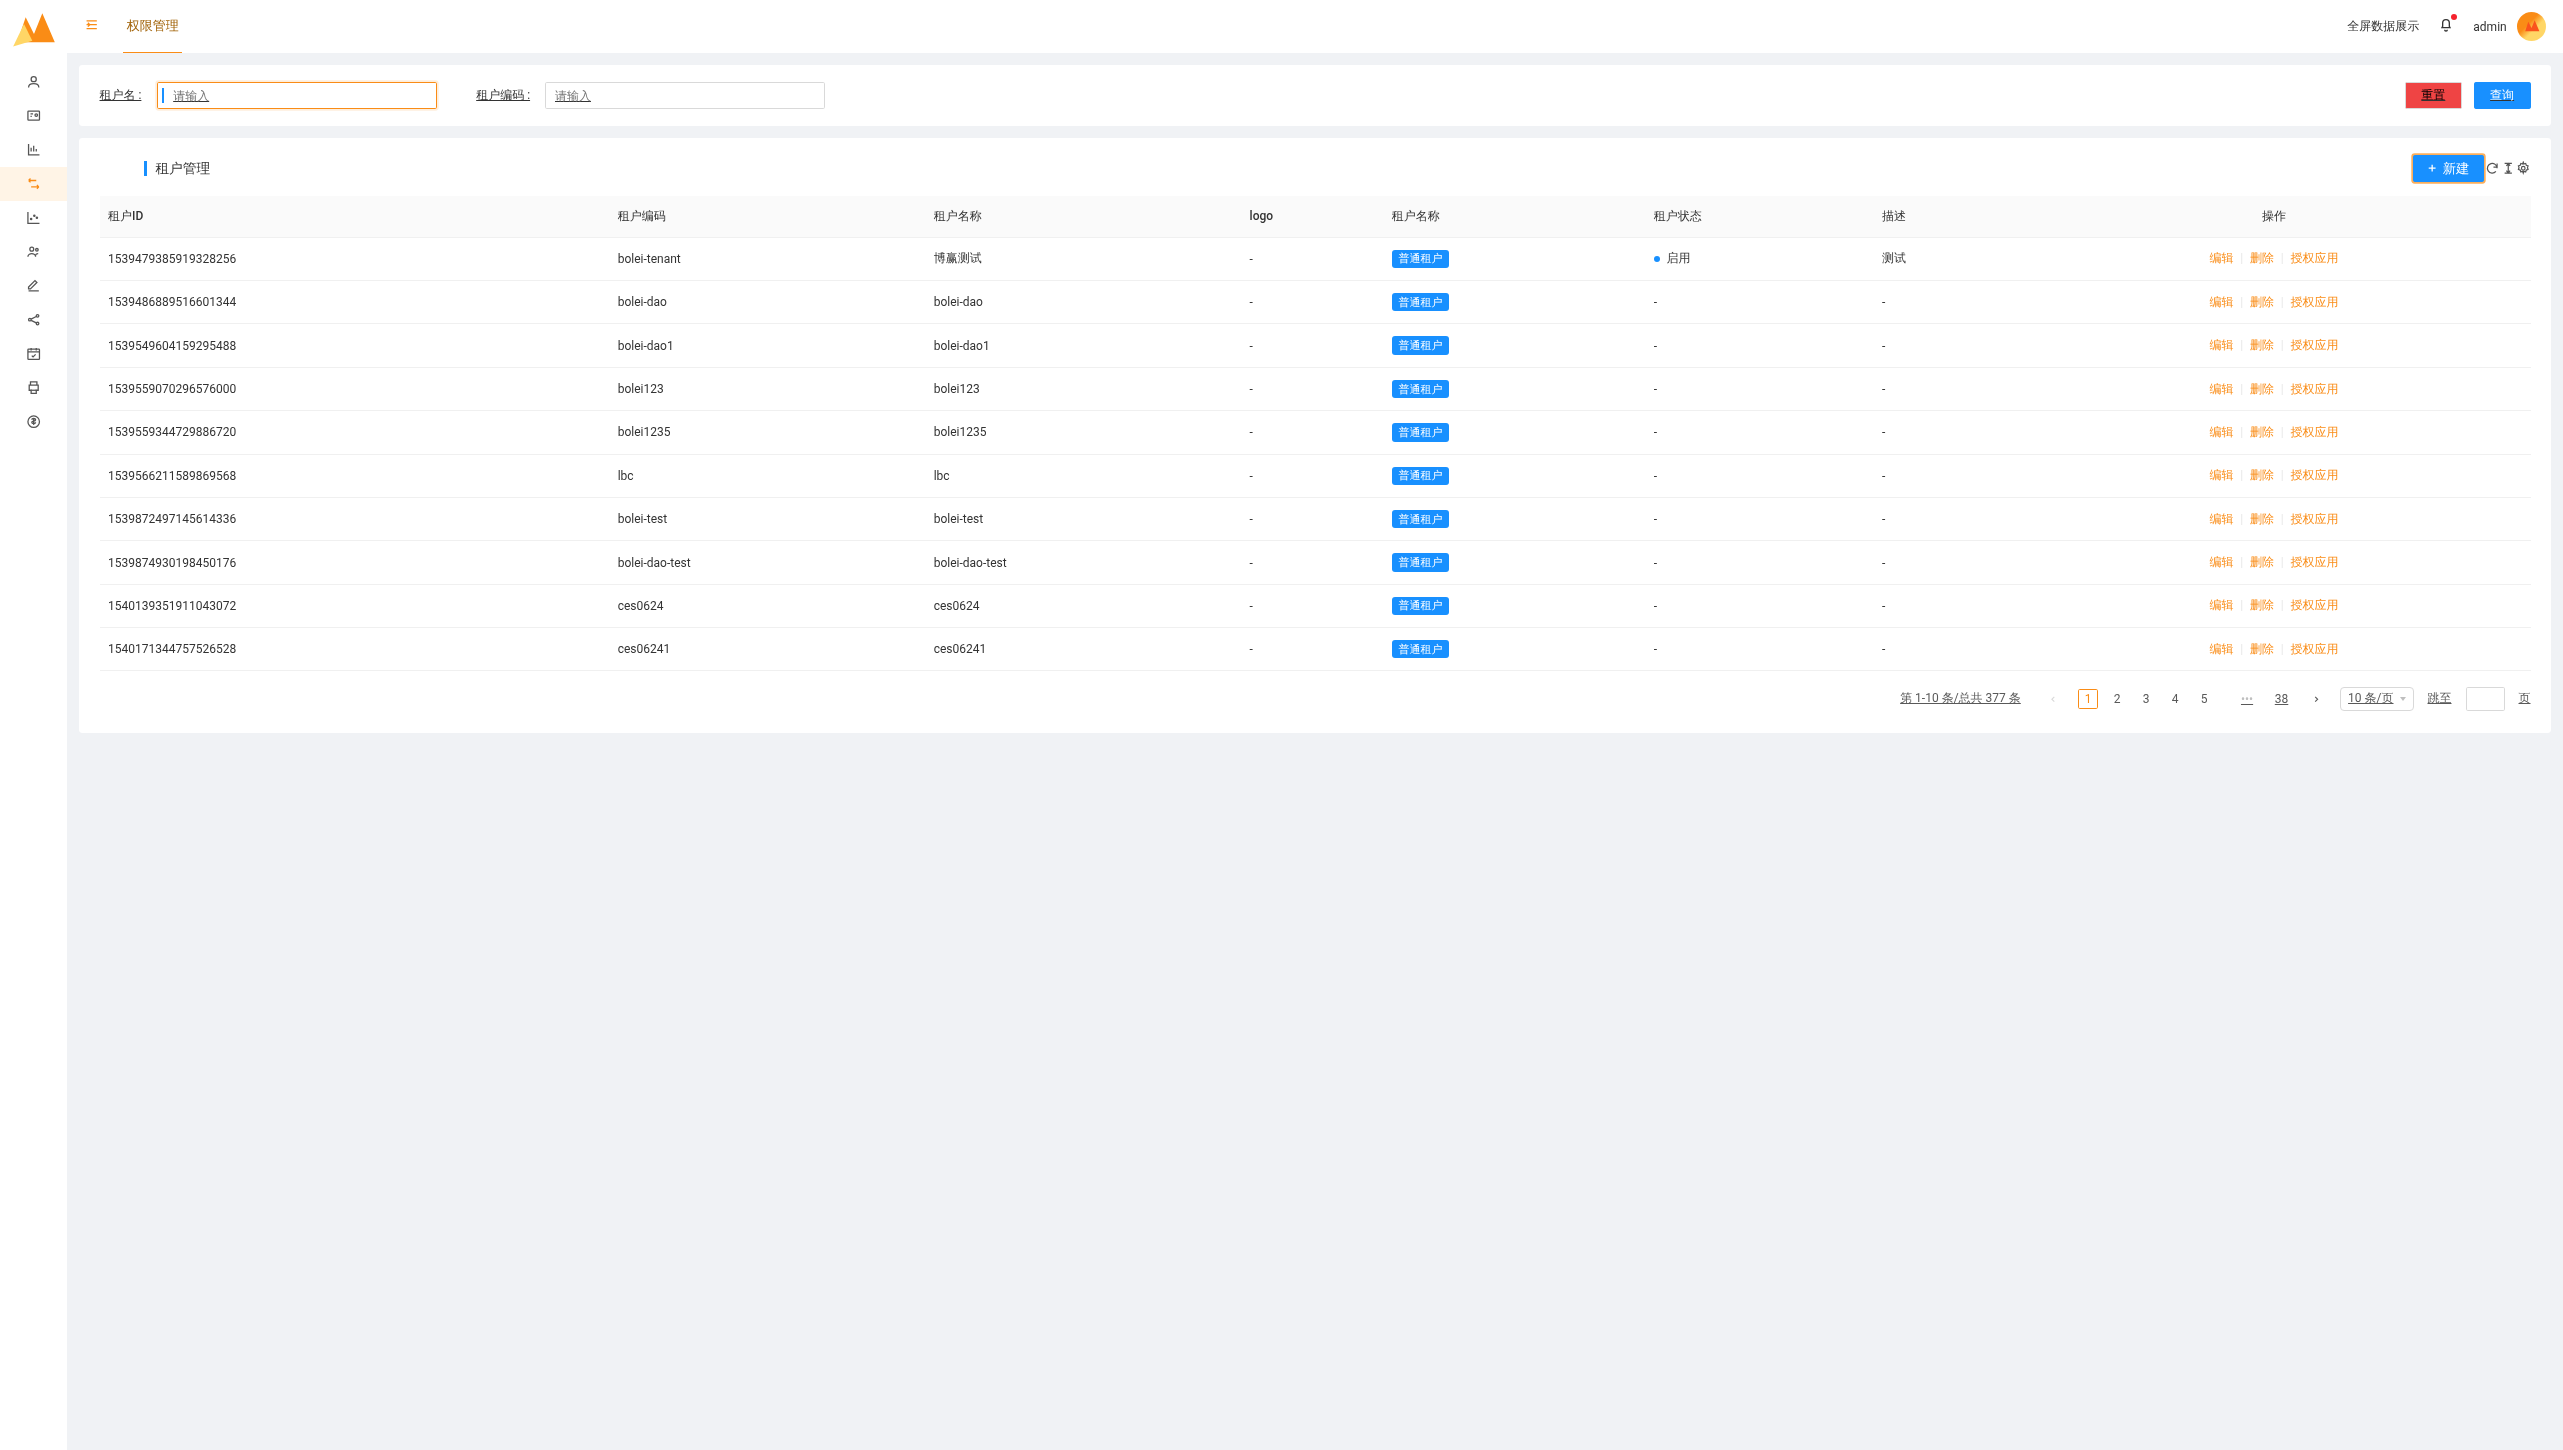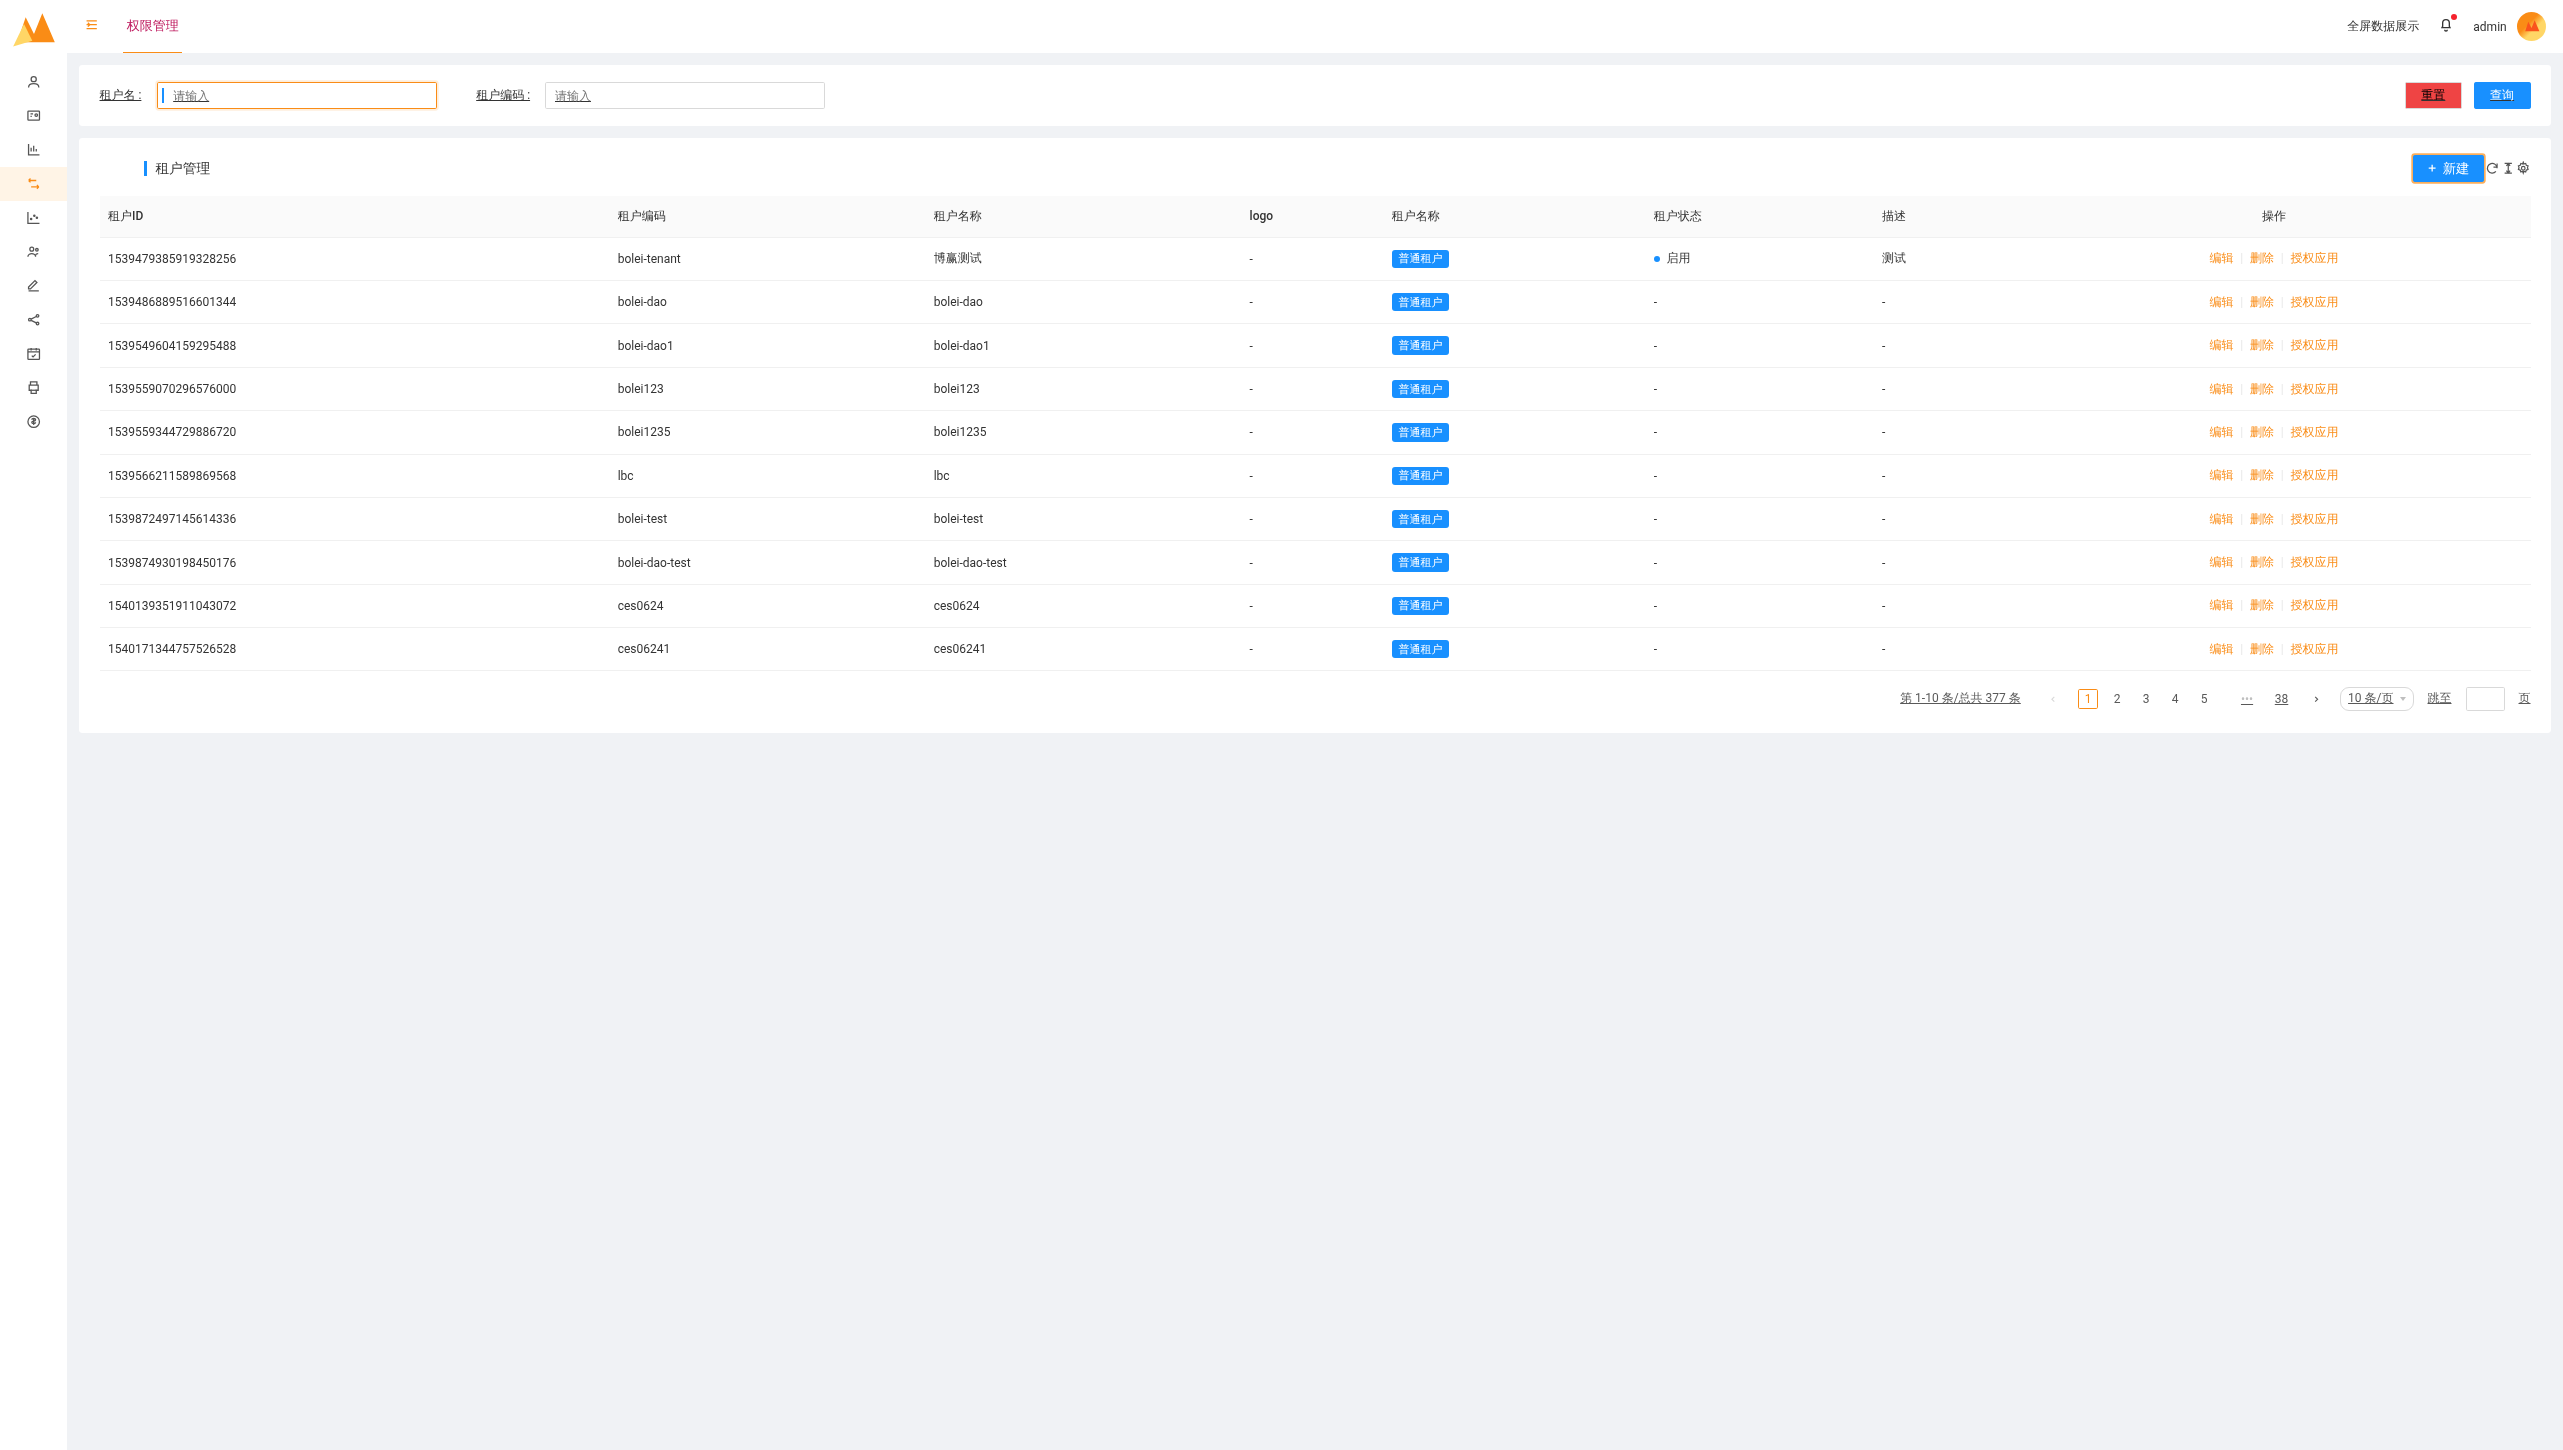--- a/index.html
+++ b/index.html
@@ -6,21 +6,21 @@
 body { font-family: -apple-system, BlinkMacSystemFont, "Segoe UI", Roboto, "Helvetica Neue", Arial, sans-serif; font-size: 12px; color: #333; background: #f0f2f5; }
 .app { display: flex; height: 100vh; }
 .sidebar { width: 67px; background: #fff; display: flex; flex-direction: column; align-items: center; padding-top: 8.5px; }
 .logo { width: 50px; height: 41px; margin-bottom: 15.4px; }
 .nav-item { width: 100%; height: 34px; display: flex; align-items: center; justify-content: center; cursor: pointer; color: #555; }
 .nav-item svg { width: 15.4px; height: 15.4px; }
 .nav-item.active { background: #fff4e6; color: #fa8c16; }
 .main { flex: 1; display: flex; flex-direction: column; background: #f0f2f5; overflow: hidden; }
 .topbar { height: 53px; background: #fff; display: flex; align-items: center; padding: 0 17px; }
 .collapse-btn { color: #fa8c16; margin-right: 24px; cursor: pointer; }
-.tab { color: #be185d; font-size: 13px; padding: 17px 3.4px; border-bottom: 1.7px solid #fa8c16; }
+.tab { color: #a16207; font-size: 13px; padding: 17px 3.4px; border-bottom: 1.7px solid #fa8c16; }
 .spacer { flex: 1; }
 .fullscreen-link { color: #333; margin-right: 19px; cursor: pointer; font-size: 12px; }
 .bell { position: relative; margin-right: 19px; cursor: pointer; color: #333; }
 .bell-dot { position: absolute; top: -2.6px; right: -2.6px; width: 6px; height: 6px; background: #f5222d; border-radius: 50%; }
 .username { margin-right: 10.3px; }
 .avatar { width: 29px; height: 29px; border-radius: 50%; background: linear-gradient(135deg, #fa8c16 40%, #ffd666 60%); display: flex; align-items: center; justify-content: center; }
 .content { flex: 1; padding: 12px; overflow-y: auto; }
 .panel { background: #fff; border-radius: 3.4px; padding: 17px 20.5px; margin-bottom: 12px; }
 .search-row { display: flex; align-items: center; gap: 12px; text-decoration: underline; }
 .field-label { margin-right: 3.4px; color: #333; white-space: nowrap; }
@@ -43,21 +43,21 @@
 .status-dot { display: inline-block; width: 6px; height: 6px; background: #1890ff; border-radius: 50%; margin-right: 6.8px; vertical-align: middle; }
 .op-links a { color: #fa8c16; cursor: pointer; }
 .op-sep { color: #e8e8e8; margin: 0 6.8px; }
 .op-col { text-align: center; }
 .pagination { display: flex; align-items: center; justify-content: flex-end; gap: 14px; padding: 15.4px 0 5.1px; font-size: 12px; color: #595959; text-decoration: underline; }
 .pg-info { margin-right: 8.5px; }
 .pg-btn { min-width: 20.5px; height: 20.5px; display: flex; align-items: center; justify-content: center; cursor: pointer; color: #595959; border-radius: 1.7px; }
 .pg-btn.active { border: 0.9px solid #fa8c16; color: #fa8c16; }
 .pg-btn.disabled { color: #d9d9d9; cursor: not-allowed; }
 .pg-ellipsis { cursor: default; color: #bfbfbf; }
-.pg-select { height: 24px; border: 0.9px solid #d9d9d9; border-radius: 9px; padding: 0 19px 0 6.8px; background: #fff; position: relative; display: flex; align-items: center; cursor: pointer; }
+.pg-select { height: 24px; border: 0.9px solid #d9d9d9; border-radius: 4px; padding: 0 19px 0 6.8px; background: #fff; position: relative; display: flex; align-items: center; cursor: pointer; }
 .pg-select::after { content: ""; position: absolute; right: 6.8px; top: 50%; width: 0; height: 0; border-left: 3.4px solid transparent; border-right: 3.4px solid transparent; border-top: 4.3px solid #bfbfbf; transform: translateY(-50%); }
 .pg-jump-input { width: 39px; height: 24px; border: 0.9px solid #d9d9d9; border-radius: 1.7px; padding: 0 5.1px; }
 </style>
 </head>
 <body>
 
 <div class="app">
   <aside class="sidebar">
     <div class="logo">
       <svg viewBox="0 0 60 50">

